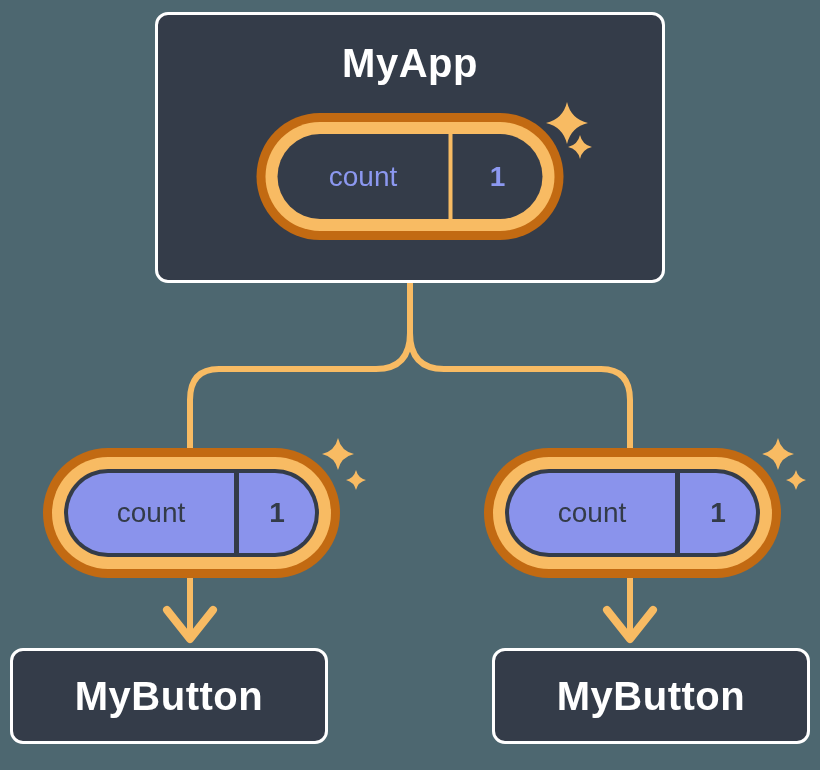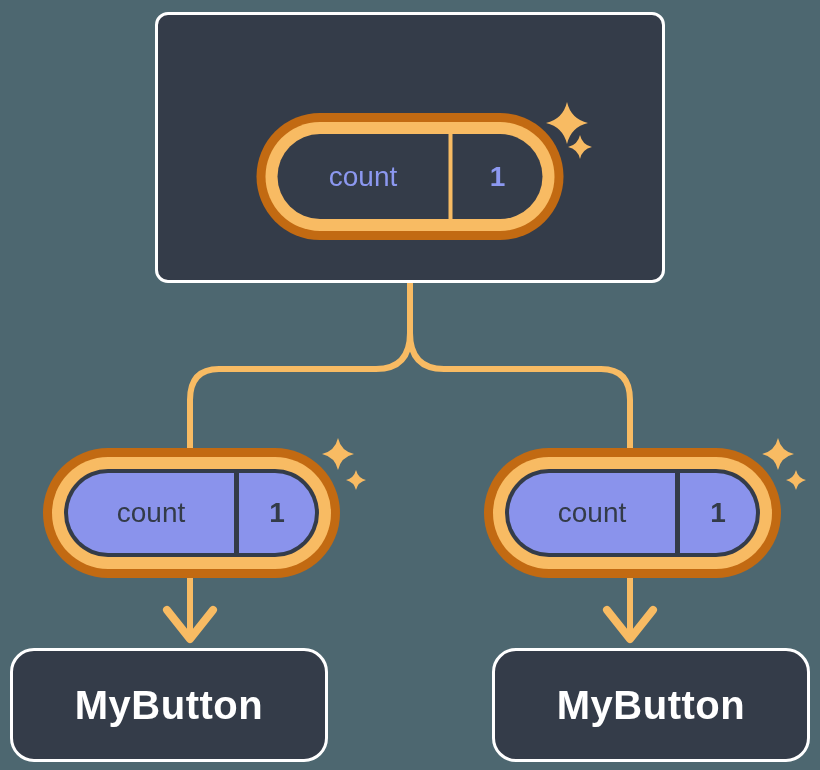--- a/index.html
+++ b/index.html
@@ -63,23 +63,22 @@
     letter-spacing: 0.5px;
     text-align: center;
   }
   .root-node { left: 155px; top: 12px; width: 510px; height: 271px; }
   .root-node .node-title { margin-top: 26px; }
 
   .button-node {
     display: flex;
     align-items: center;
     justify-content: center;
-    width: 318px; height: 114px;
+    width: 318px; height: 96px;
     top: 648px;
-    border-radius: 24px;
   }
   .button-node.left  { left: 10px; }
   .button-node.right { left: 492px; }
 
   .pill {
     position: absolute;
     background: var(--pill-border-outer);
     border-radius: 999px;
     box-sizing: border-box;
     padding: 9px;
@@ -151,20 +150,21 @@
       <path class="conn" d="M190,578 L190,633"></path>
       <path class="conn arrowhead" d="M167,610 L190,639 L213,610"></path>
     </g>
     <g>
       <path class="conn" d="M630,578 L630,633"></path>
       <path class="conn arrowhead" d="M607,610 L630,639 L653,610"></path>
     </g>
   </svg>
 
   <div class="node root-node">
+    <div class="node-title">MyApp</div>
     <div class="pill root-pill">
       <div class="pill-ring">
         <div class="pill-core root-core">
           <div class="cell name">count</div>
           <div class="divider"></div>
           <div class="cell value">1</div>
         </div>
       </div>
     </div>
   </div>

